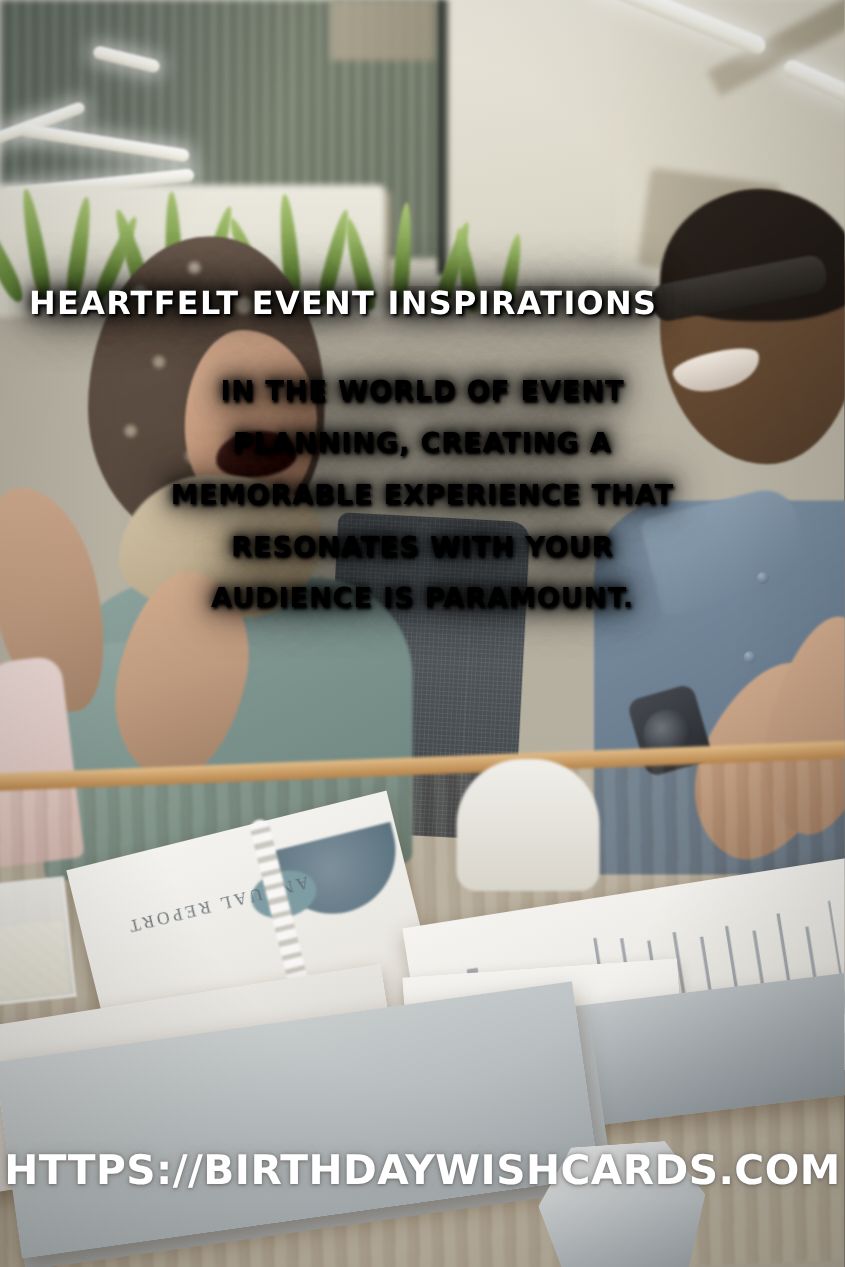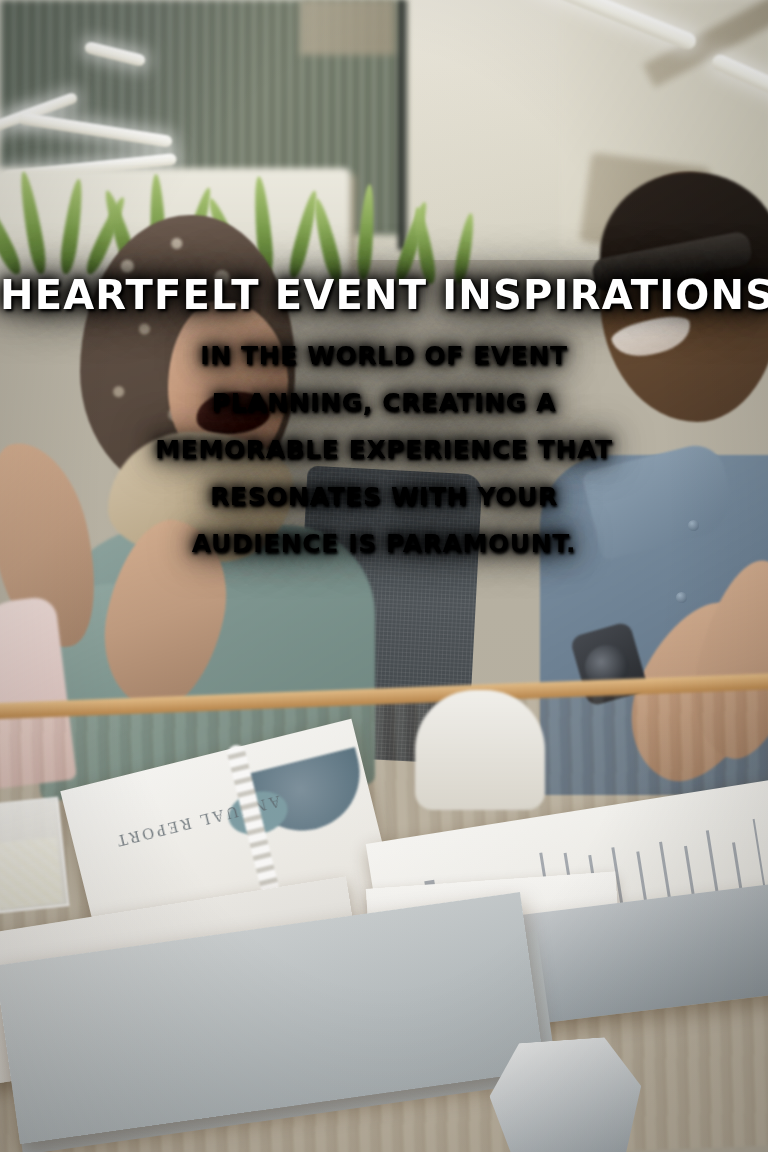--- a/index.html
+++ b/index.html
@@ -361,25 +361,25 @@
     background:radial-gradient(ellipse at 50% 45%,rgba(0,0,0,0) 52%,rgba(0,0,0,.18) 100%);
     pointer-events:none;
   }
 
   
   #overlay{
     position:absolute;left:0;top:0;width:768px;height:1152px;
   }
   #title{
     position:absolute;
-    left:0;top:272px;width:624px;
+    left:0;top:252px;width:624px;
     text-align:center;
     font-family:"DejaVu Sans", sans-serif;
     font-weight:700;
-    font-size:40px;
+    font-size:29px;
     line-height:46px;
     letter-spacing:1.2px;
     color:#ffffff;
     text-transform:uppercase;
     text-shadow:
       0 0 10px rgba(0,0,0,.98),
       0 0 18px rgba(0,0,0,.95),
       0 0 26px rgba(0,0,0,.9),
       0 0 38px rgba(0,0,0,.85),
       0 0 52px rgba(0,0,0,.7),
@@ -534,15 +534,16 @@
     <div class="ly" id="nb2"></div>
     <div class="ly" id="hexbox"></div>
 
     <div class="ly" id="grade"></div>
     <div class="ly" id="vign"></div>
   </div>
 
   <div id="overlay">
     <div id="title">Heartfelt Event Inspirations</div>
     <div id="subtitle">In the world of event planning, creating a memorable experience that resonates with your audience is paramount.</div>
+    <div id="url">https://birthdaywishcards.com</div>
   </div>
 
 </div>
 
 </body></html>

